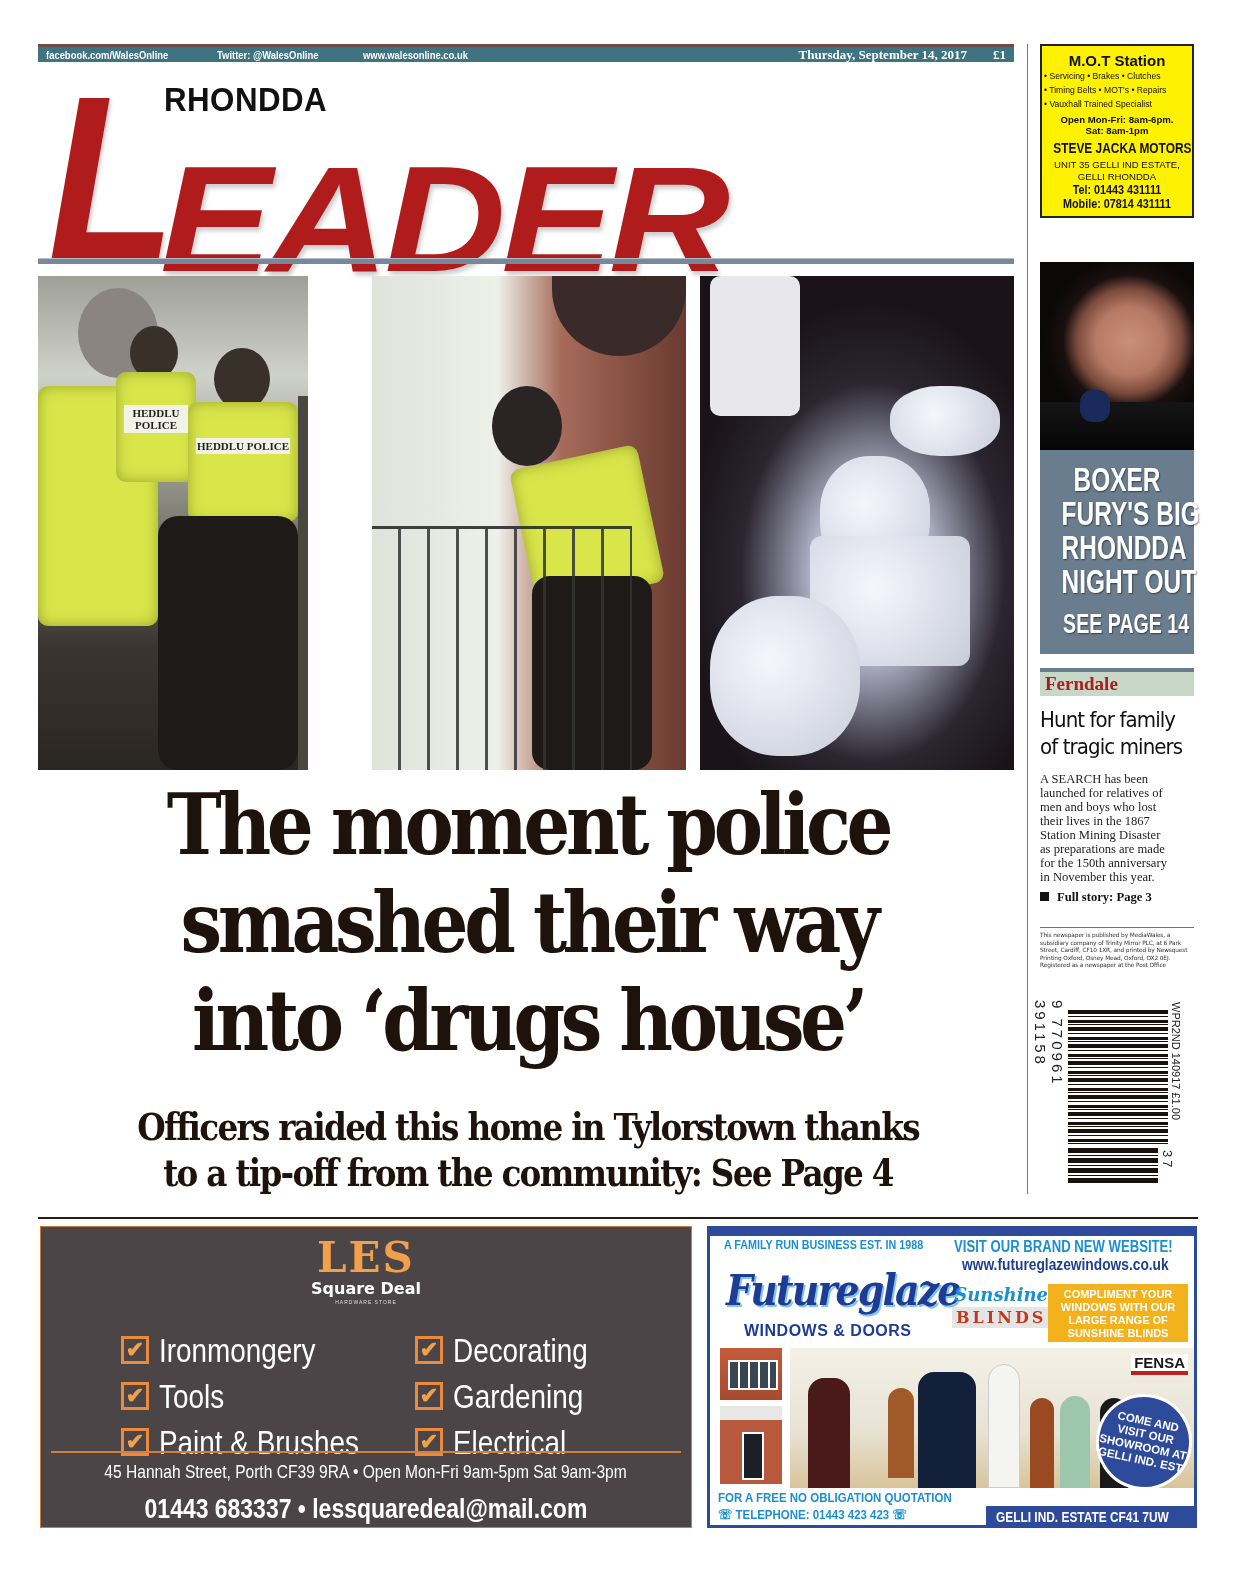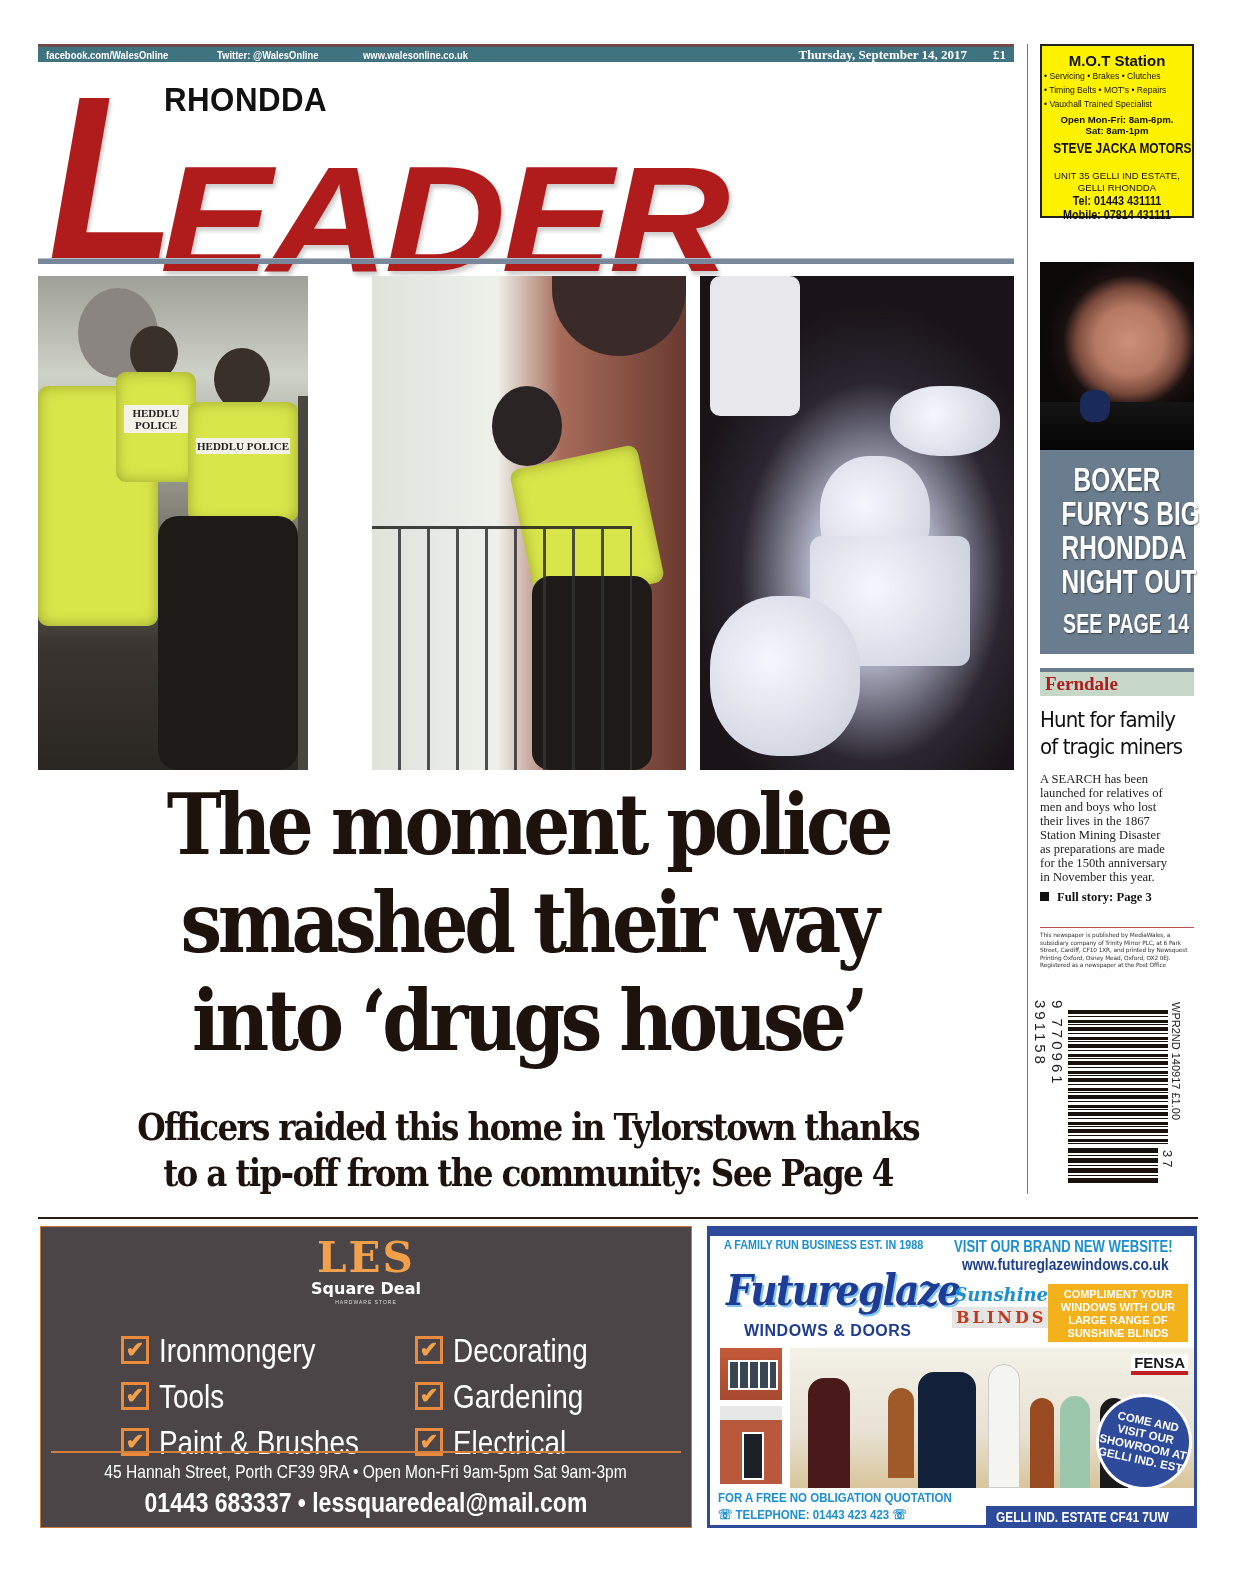--- a/index.html
+++ b/index.html
@@ -25,21 +25,21 @@
 
   
   .col-rule { left: 1027px; top: 44px; width: 1px; height: 1150px; background: #777; }
 
   
   .mot { left: 1040px; top: 44px; width: 154px; height: 174px; background: #fff200; border: 2px solid #222; text-align: center; font-family: "Liberation Sans", sans-serif; color: #111; }
   .mot .t { font-weight: bold; font-size: 15px; margin-top: 6px; }
   .mot .bl { font-size: 8.6px; text-align: left; padding-left: 2px; line-height: 14px; white-space: nowrap; }
   .mot .open { font-weight: bold; font-size: 9.6px; margin-top: 3px; line-height: 11px; }
   .mot .name { font-weight: bold; font-size: 14px; transform: scaleX(0.85); white-space: nowrap; margin-top: 4px; }
-  .mot .addr { font-size: 9.6px; line-height: 12px; margin-top: 14px; }
+  .mot .addr { font-size: 9.6px; line-height: 12px; margin-top: 3px; }
   .mot .tel { font-weight: bold; font-size: 12px; line-height: 14px; transform: scaleX(0.9); }
 
   
   .fury-photo { left: 1040px; top: 262px; width: 154px; height: 188px; background: radial-gradient(ellipse 55% 45% at 58% 42%, #c9907a 0%, #b67a64 40%, #7a4a3c 62%, #1a1010 78%, #0b0808 100%); overflow: hidden; }
   .fury-photo .mic { position: absolute; left: 40px; top: 128px; width: 30px; height: 32px; background: #142; border-radius: 40%; background: #1a2a5a; }
   .fury-photo .shirt { position: absolute; left: 0; bottom: 0; width: 100%; height: 48px; background: linear-gradient(180deg, #151515, #050505); }
   .fury-box { left: 1040px; top: 450px; width: 154px; height: 204px; background: #6a7d8e; color: #fff; text-align: center; font-family: "Liberation Sans", sans-serif; font-weight: bold; }
   .fury-box .hl { font-size: 34px; line-height: 34px; margin-top: 12px; transform: scaleX(0.72); transform-origin: center; white-space: nowrap; text-shadow: 1px 1px 2px rgba(0,0,0,0.5); }
   .fury-box .hl span { display: block; }
   .fury-box .see { font-size: 28px; margin-top: 10px; transform: scaleX(0.7); white-space: nowrap; text-shadow: 1px 1px 2px rgba(0,0,0,0.5); }
@@ -92,21 +92,21 @@
   .les-logo .les-word { display: block; font-family: "DejaVu Serif", serif; font-weight: bold; font-size: 42px; color: #f2a04a; line-height: 42px; letter-spacing: 2px; }
   .les-logo .sq-deal { display: block; font-family: "DejaVu Sans", sans-serif; font-weight: bold; font-size: 16px; line-height: 20px; }
   .les-logo .hw { display: block; font-size: 5px; letter-spacing: 1px; color: #ddd; }
   .les-items { position: absolute; left: 80px; top: 102px; width: 560px; display: grid; grid-template-columns: 294px 266px; row-gap: 4px; }
   .les-item { display: flex; align-items: center; font-size: 34px; line-height: 42px; white-space: nowrap; }
   .les-item .cb { width: 28px; height: 28px; border: 3px solid #e98a3c; margin-right: 10px; display: inline-flex; align-items: center; justify-content: center; color: #f2a04a; font-size: 22px; font-weight: bold; }
   .les-item .tx { display: inline-block; transform: scaleX(0.82); transform-origin: left; }
   .les-rule { position: absolute; left: 10px; right: 10px; top: 224px; height: 2px; background: #d4803c; }
   .les-addr { position: absolute; left: 0; width: 100%; top: 234px; text-align: center; font-size: 19px; white-space: nowrap; }
   .les-addr span { display: inline-block; transform: scaleX(0.82); }
-  .les-contact { position: absolute; left: 0; width: 100%; top: 260px; text-align: center; font-size: 28px; font-weight: bold; white-space: nowrap; }
+  .les-contact { position: absolute; left: 0; width: 100%; top: 266px; text-align: center; font-size: 28px; font-weight: bold; white-space: nowrap; }
   .les-contact span { display: inline-block; transform: scaleX(0.82); }
 
   
   .fg { left: 707px; top: 1226px; width: 490px; height: 302px; background: #fff; border: 3px solid #2e4a9a; border-top: 10px solid #2e4a9a; font-family: "Liberation Sans", sans-serif; overflow: hidden; }
   .fg .tag1 { position: absolute; left: 14px; top: 2px; color: #1b8fd2; font-weight: bold; font-size: 12.5px; transform: scaleX(0.86); transform-origin: left; white-space: nowrap; }
   .fg .tag2 { position: absolute; left: 244px; top: 2px; color: #1b8fd2; font-weight: bold; font-size: 16px; transform: scaleX(0.82); transform-origin: left; white-space: nowrap; }
   .fg .url { position: absolute; left: 252px; top: 20px; color: #1f3f8f; font-weight: bold; font-size: 16px; transform: scaleX(0.86); transform-origin: left; white-space: nowrap; }
   .fg .brand { position: absolute; left: 16px; top: 30px; color: #1e3c94; font-family: "DejaVu Serif", serif; font-style: italic; font-weight: bold; font-size: 42px; letter-spacing: -2px; text-shadow: 2px 2px 0 #7fc4ef; transform: scaleX(0.9); transform-origin: left; white-space: nowrap; }
   .fg .wd { position: absolute; left: 34px; top: 86px; color: #1e3c94; font-weight: bold; font-size: 16px; letter-spacing: 0.5px; white-space: nowrap; }
   .fg .sun { position: absolute; left: 242px; top: 48px; text-align: center; }

